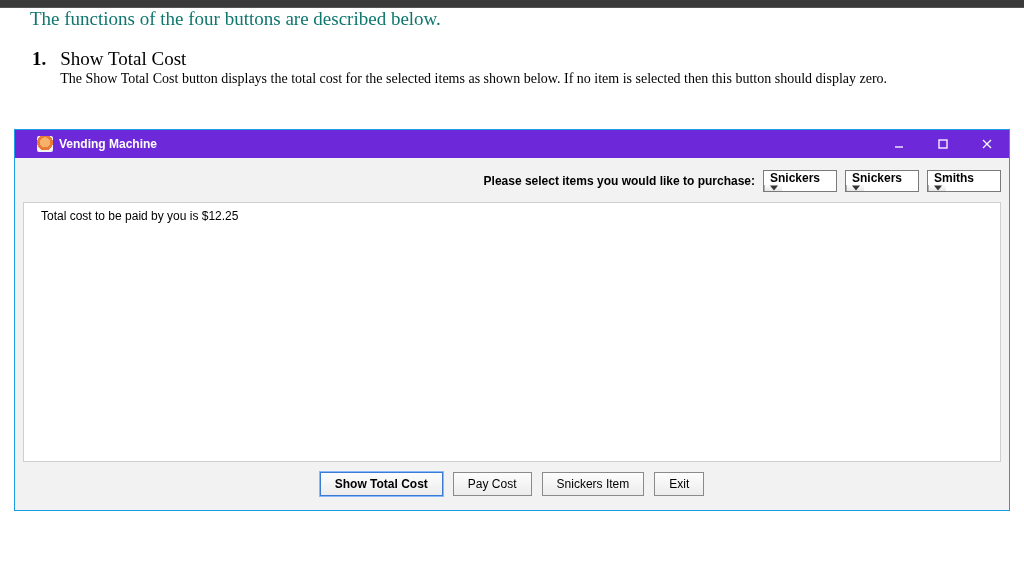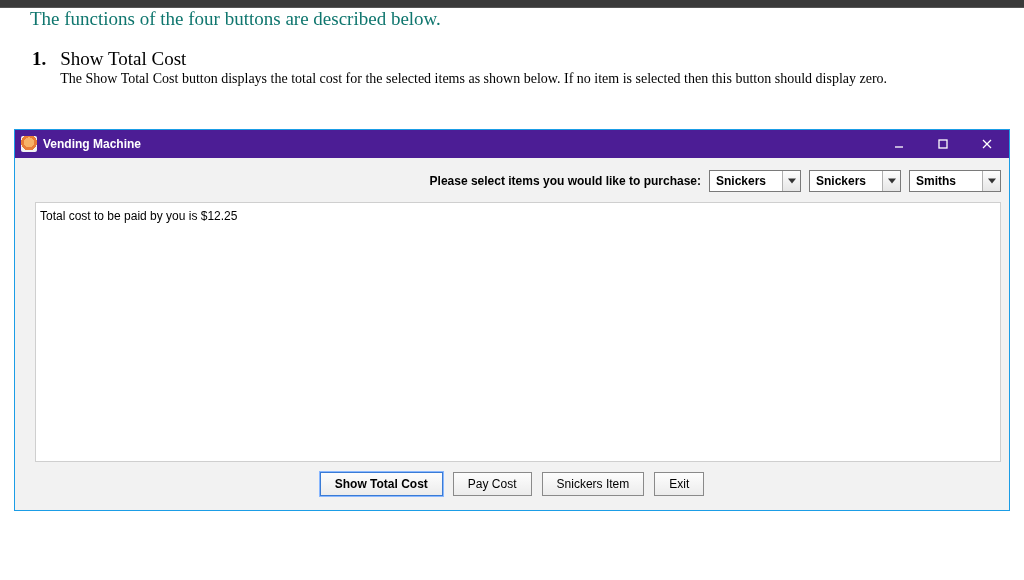--- a/index.html
+++ b/index.html
@@ -6,34 +6,34 @@
     body { font-family: "Times New Roman", serif; background: #fff; width: 1024px; }
     .topbar { background: #3a3a3a; height: 8px; border-bottom: 1px solid #555; }
     .doc-area { padding: 0 30px 20px 30px; }
     .intro-line { font-size: 19px; color: #0f766e; margin-bottom: 18px; padding-left: 0; }
     .item-block { display: flex; gap: 14px; margin-bottom: 20px; padding-left: 2px; }
     .item-num { font-size: 19px; font-weight: bold; }
     .item-body { flex: 1; }
     .item-title { font-size: 19px; }
     .item-desc { font-size: 14px; line-height: 1.35; }
     .app-window { margin: 0 14px; border: 1px solid #1b9de6; font-family: "Segoe UI", Tahoma, Arial, sans-serif; font-size: 12px; color: #000; }
-    .titlebar { background: #4c1d95; color: #fff; display: flex; align-items: center; height: 28px; padding-left: 6px; }
+    .titlebar { background: #6d28d9; color: #fff; display: flex; align-items: center; height: 28px; padding-left: 22px; }
     .java-icon { width: 16px; height: 16px; margin-right: 6px; background: radial-gradient(circle at 50% 40%, #f7b267 0 5px, #e87c37 5px 8px, transparent 8px), linear-gradient(#f2f2f2,#f2f2f2); border-radius: 2px; }
     .title-text { font-weight: bold; font-size: 12px; }
     .title-spacer { flex: 1; }
     .win-ctrl { width: 44px; height: 28px; display: flex; align-items: center; justify-content: center; color: #fff; font-size: 13px; cursor: default; }
     .win-ctrl svg { stroke: #fff; stroke-width: 1.3; fill: none; }
     .app-body { background: #f2f2f2; padding: 6px 8px 8px 8px; }
     .select-row { display: flex; align-items: center; justify-content: flex-end; gap: 8px; padding: 6px 0 10px 0; }
     .select-label { font-weight: bold; font-size: 12px; }
-    .combo { display: inline-flex; align-items: stretch; height: 22px; background: #fff; border: 1px solid #7a7a7a; }
+    .combo { display: inline-flex; align-items: stretch; height: 22px; background: #fff; border: 1px solid #7a7a7a; flex-direction: column; }
     .combo-text { padding: 0 6px; min-width: 72px; display: flex; align-items: center; font-weight: bold; font-size: 12px; background: #fff; }
     .combo-btn { width: 18px; border-left: 1px solid #b0b0b0; background: linear-gradient(#fdfdfd,#e6e6e6); display: flex; align-items: center; justify-content: center; }
     .combo-btn svg { width: 8px; height: 6px; fill: #333; }
-    .content-pane { background: #fff; border: 1px solid #cfcfcf; min-height: 260px; padding: 6px 4px; font-size: 12px; margin-left: 12px; }
+    .content-pane { background: #fff; border: 1px solid #cfcfcf; min-height: 260px; padding: 6px 17px; font-size: 12px; }
     .button-row { display: flex; justify-content: center; gap: 10px; padding: 10px 0 6px 0; }
     .btn { background: linear-gradient(#fdfdfd,#ececec); border: 1px solid #8a8a8a; padding: 4px 14px; font-size: 12px; font-family: Tahoma, Arial, sans-serif; cursor: default; }
     .btn.focused { border: 1px solid #3a7bd5; outline: 1px solid #8ab8ff; font-weight: bold; }
   </style>
 </head>
 <body>
 
 <div class="topbar"></div>
 
 <div class="doc-area">

